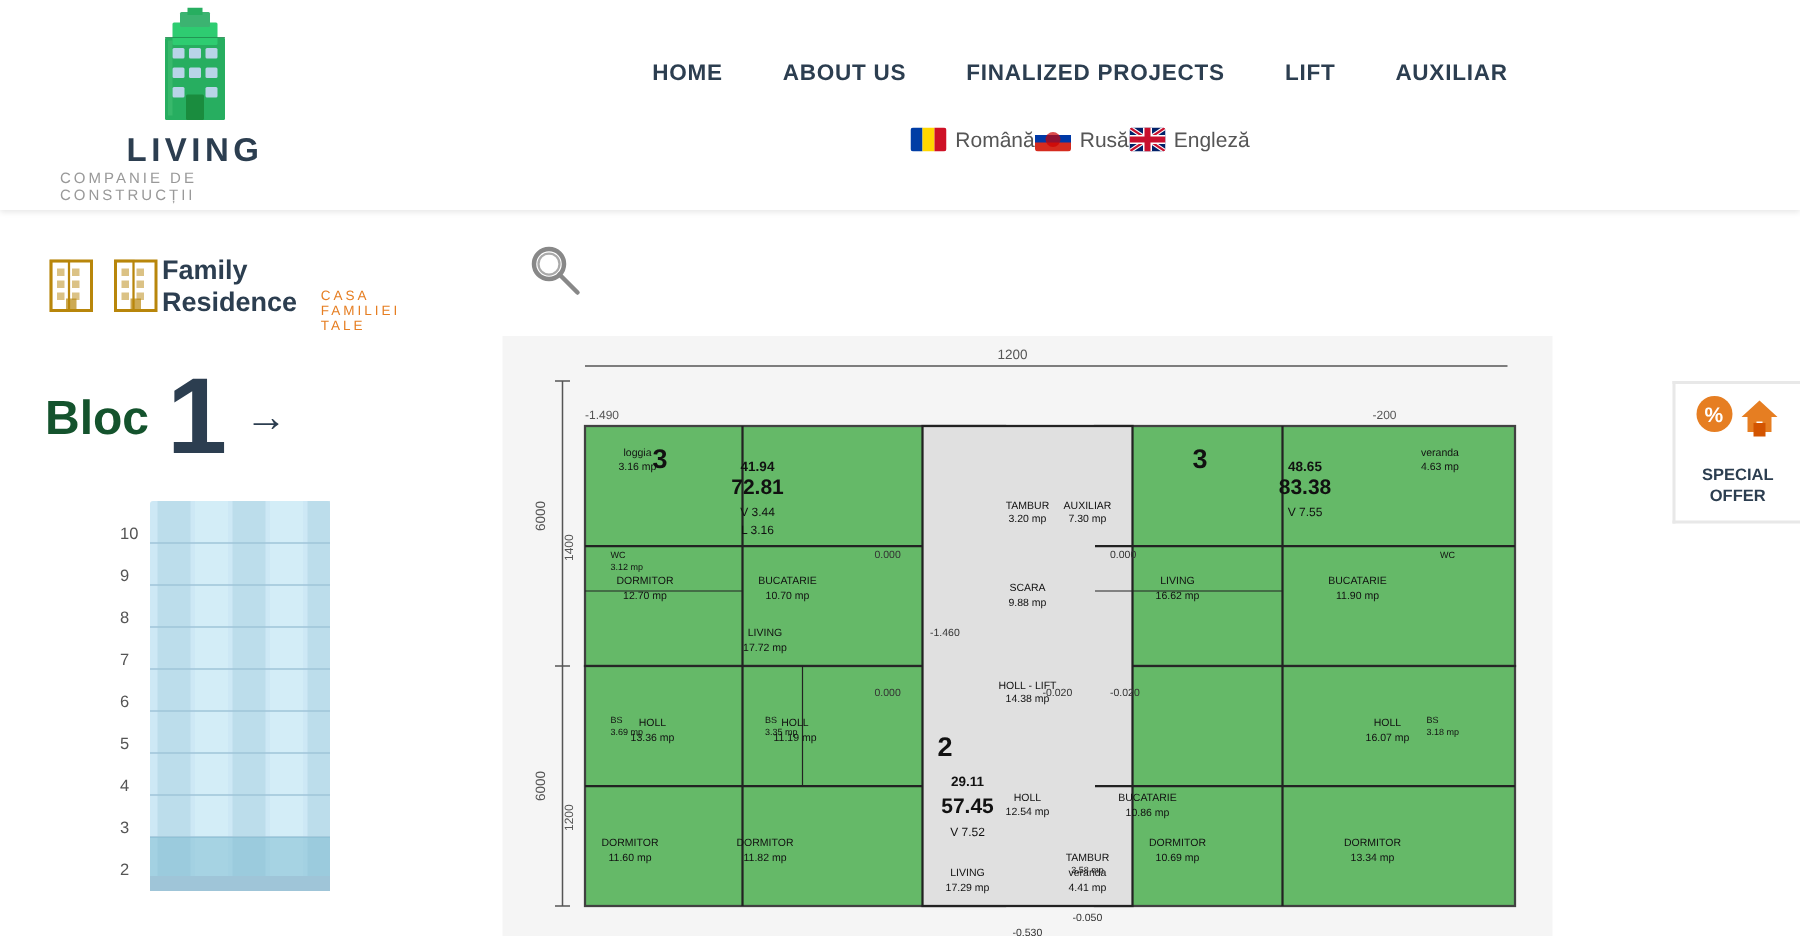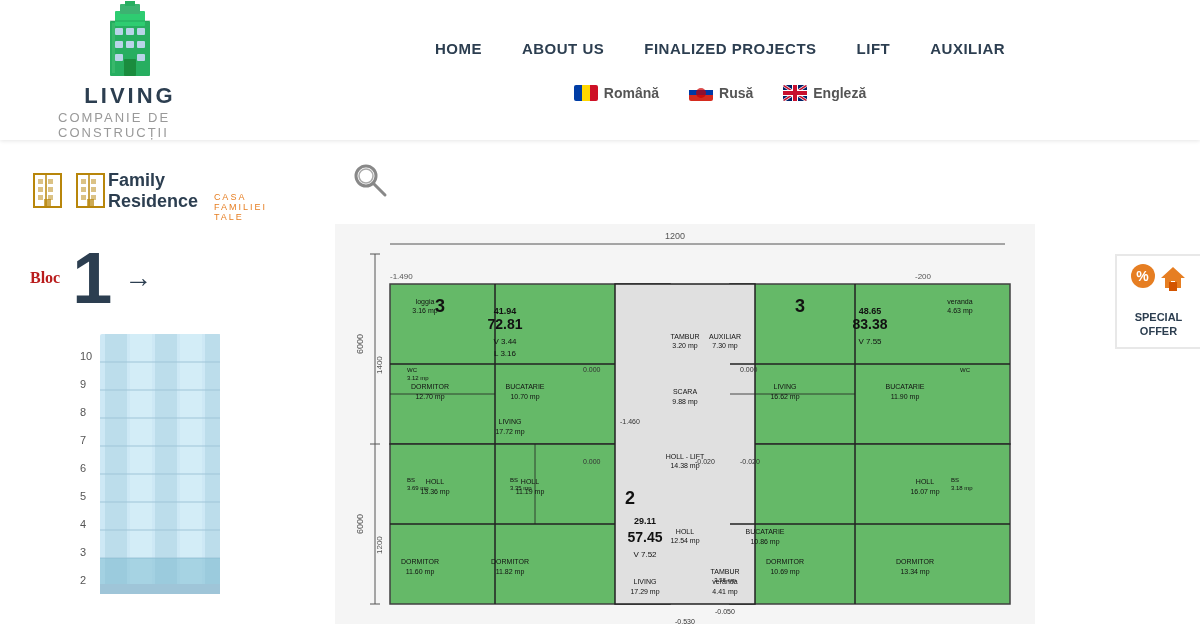--- a/index.html
+++ b/index.html
@@ -25,25 +25,24 @@
       height: 80px;
     }
     .logo-text {
       font-size: 22px;
       font-weight: bold;
       color: #2c3e50;
       letter-spacing: 3px;
       margin-top: 2px;
     }
     .logo-sub {
-      font-size: 13px;
+      font-size: 10px;
       color: #999;
       letter-spacing: 2px;
       margin-top: 1px;
-      margin-left: 18px;
     }
     .nav-area {
       flex: 1;
       display: flex;
       flex-direction: column;
       align-items: center;
       padding-left: 60px;
     }
     .nav-links {
       display: flex;
@@ -54,23 +53,21 @@
     .nav-link {
       font-size: 15px;
       font-weight: 600;
       color: #2c3e50;
       text-decoration: none;
       letter-spacing: 0.5px;
       cursor: pointer;
     }
     .lang-links {
       display: flex;
-      gap: 30px;
       align-items: flex-end;
-      font-weight: bold;
     }
     .lang-item {
       display: flex;
       align-items: center;
       gap: 6px;
       font-size: 14px;
       color: #555;
       cursor: pointer;
     }
     .flag {
@@ -119,24 +116,23 @@
       margin-top: 32px;
     }
 
     .bloc-label {
       display: flex;
       align-items: center;
       gap: 12px;
       margin-bottom: 20px;
     }
     .bloc-text {
-      font-size: 16px;
+      font-size: 32px;
       font-weight: bold;
-      color: #b91c1c;
-      font-family: Liberation Serif, serif;
+      color: #14532d;
     }
     .bloc-number {
       font-size: 72px;
       font-weight: 900;
       color: #2c3e50;
       line-height: 1;
     }
     .bloc-arrow {
       font-size: 28px;
       color: #2c3e50;

